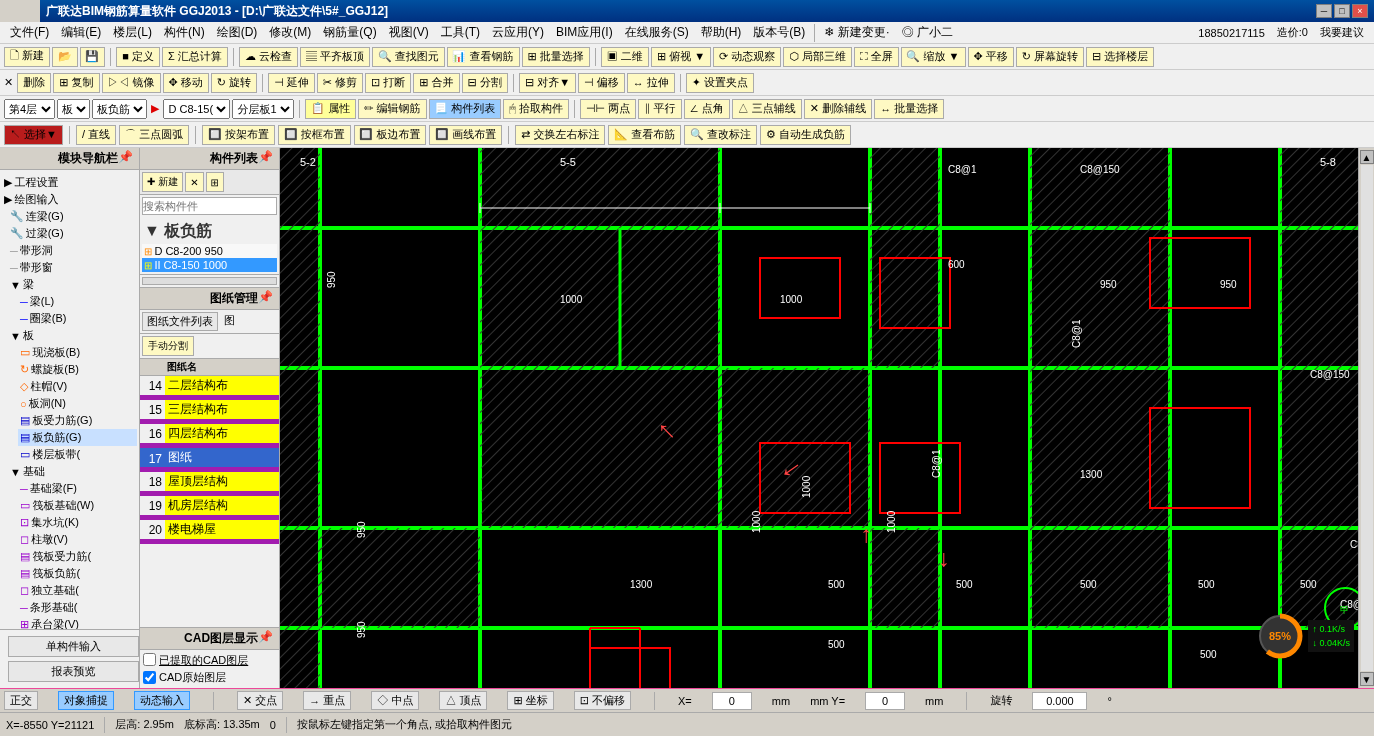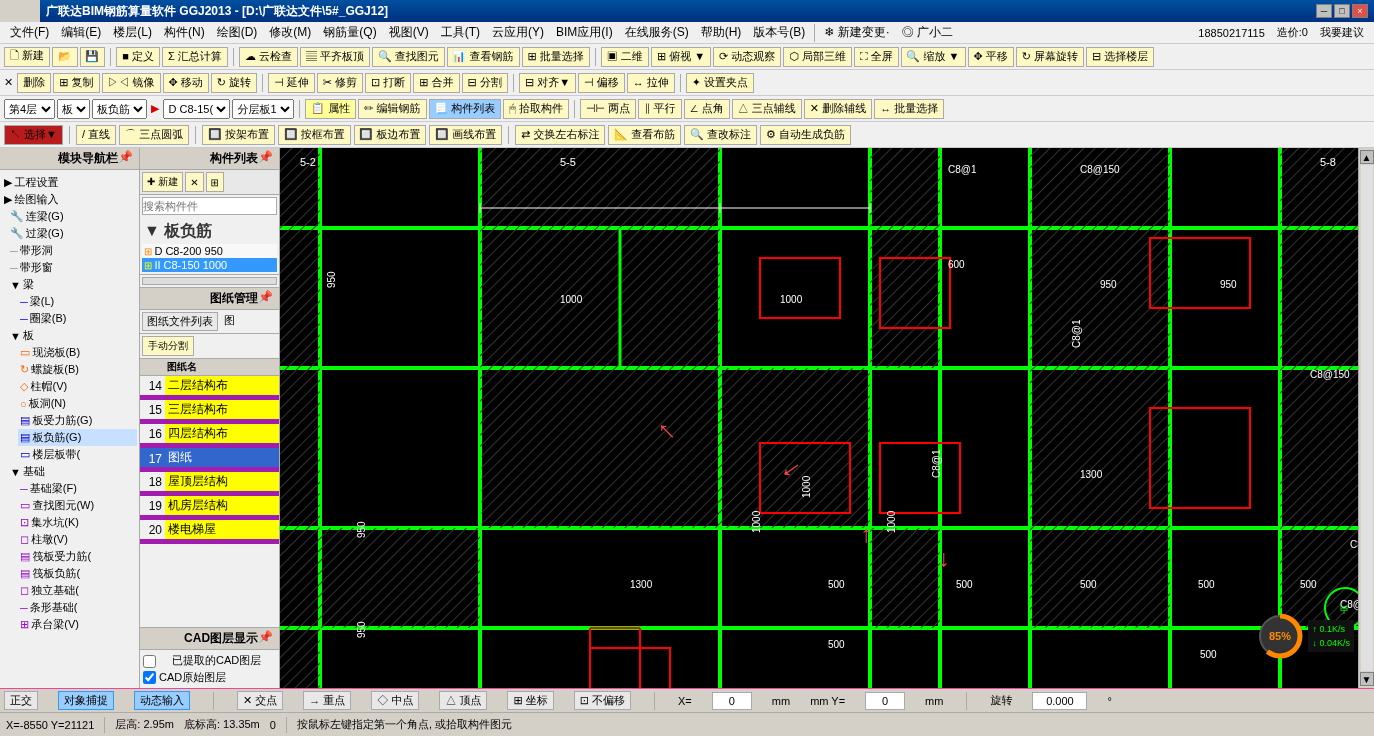--- a/index.html
+++ b/index.html
@@ -266,21 +266,21 @@
           <span>▼</span>
           <span>基础</span>
         </div>
         <div style="padding-left:10px;">
           <div class="mini-tree-item">
             <span style="color:#9900cc;">─</span>
             <span>基础梁(F)</span>
           </div>
           <div class="mini-tree-item">
             <span style="color:#9900cc;">▭</span>
-            <span>查找图元(W)</span>
+            <span>筏板基础(W)</span>
           </div>
           <div class="mini-tree-item">
             <span style="color:#9900cc;">⊡</span>
             <span>集水坑(K)</span>
           </div>
           <div class="mini-tree-item">
             <span style="color:#9900cc;">◻</span>
             <span>柱墩(V)</span>
           </div>
           <div class="mini-tree-item">
@@ -300,20 +300,24 @@
             <span>条形基础(</span>
           </div>
           <div class="mini-tree-item">
             <span style="color:#9900cc;">⊞</span>
             <span>承台梁(V)</span>
           </div>
 
         </div>
 
       </div>
+    </div>
+    <div style="border-top:1px solid #aaa; padding:4px;">
+      <button class="nav-btn" style="width:100%;margin-bottom:2px;">单构件输入</button>
+      <button class="nav-btn" style="width:100%;">报表预览</button>
     </div>
   </div>
 
   <div style="width:140px;background:#f0f0f0;border-right:1px solid #aaa;display:flex;flex-direction:column;overflow:hidden;">
 
     <div style="flex:0 0 auto;">
       <div class="panel-header">
         <span>构件列表</span>
         <span style="cursor:pointer;">📌</span>
       </div>
@@ -389,21 +393,21 @@
         </div>
       </div>
     </div>
 
     <div style="border-top:1px solid #aaa;">
       <div class="panel-header">
         <span>CAD图层显示</span>
         <span style="cursor:pointer;">📌</span>
       </div>
       <div style="padding:2px;font-size:11px;">
-        <div style="display:flex;align-items:flex-end;gap:16px;padding:1px;">
+        <div style="display:flex;align-items:flex-start;gap:3px;padding:1px;text-decoration:underline;">
           <input type="checkbox" style="margin: 0px;">
           <span>已提取的CAD图层</span>
         </div>
         <div style="display:flex;align-items:center;gap:3px;padding:1px;">
           <input type="checkbox" checked="" style="margin: 0px;">
           <span>CAD原始图层</span>
         </div>
       </div>
     </div>
   </div>

